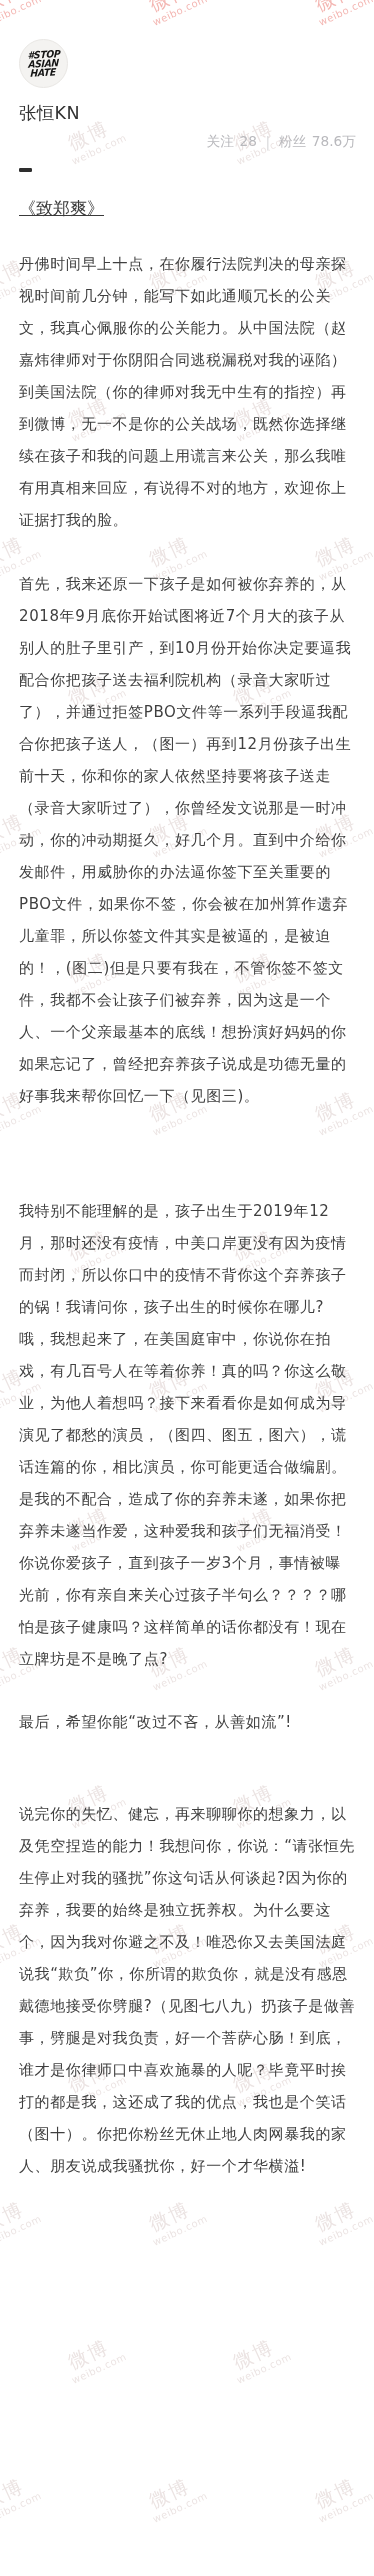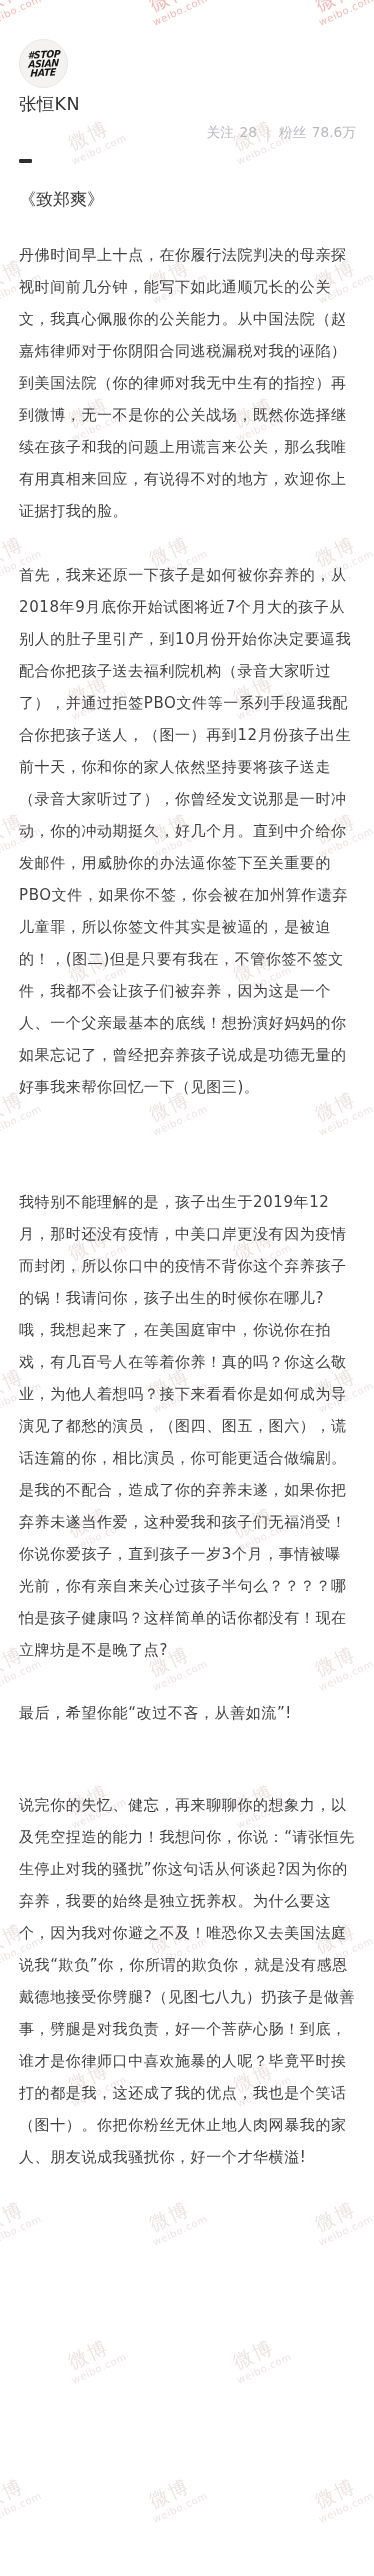--- a/index.html
+++ b/index.html
@@ -68,21 +68,21 @@
   .avatar-line {
     display: block;
     font-style: italic;
     font-weight: 900;
     font-size: 10px;
     line-height: 9px;
     letter-spacing: -0.3px;
     color: #141414;
   }
   .name {
-    margin-top: 4px;
+    margin-top: 13px;
     font-size: 17.5px;
     font-weight: 500;
     color: #323232;
     letter-spacing: 0.3px;
   }
   .bio {
     margin-top: 9.4px;
     font-size: 13.7px;
     color: #8d8d8d;
   }
@@ -103,20 +103,21 @@
     margin-top: 17px;
     width: 12.5px;
     height: 4.4px;
     background: #2e2e2e;
     border-radius: 1.2px;
   }
   .post-title {
     margin-top: 25px;
     font-size: 17px;
     color: #3a3a3a;
+    text-decoration: underline;
   }
   .post-body {
     margin-top: 27.5px;
   }
   .post-body p {
     margin: 0;
     font-size: 15px;
     line-height: 32px;
     letter-spacing: 0.6px;
     color: #3f3f3f;

